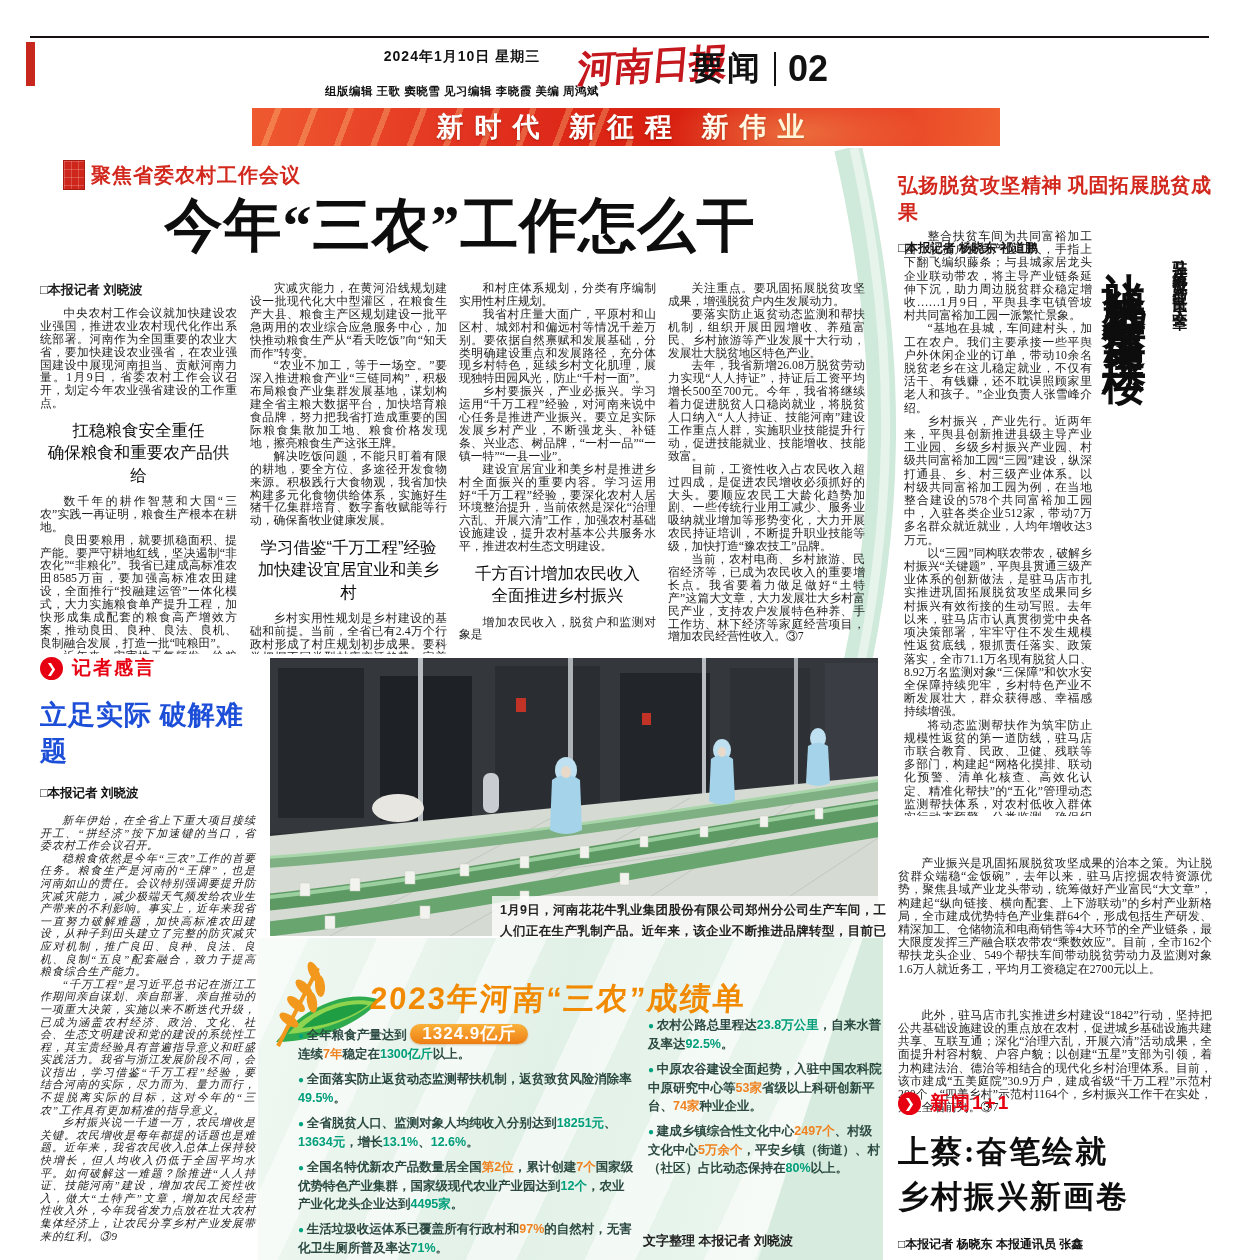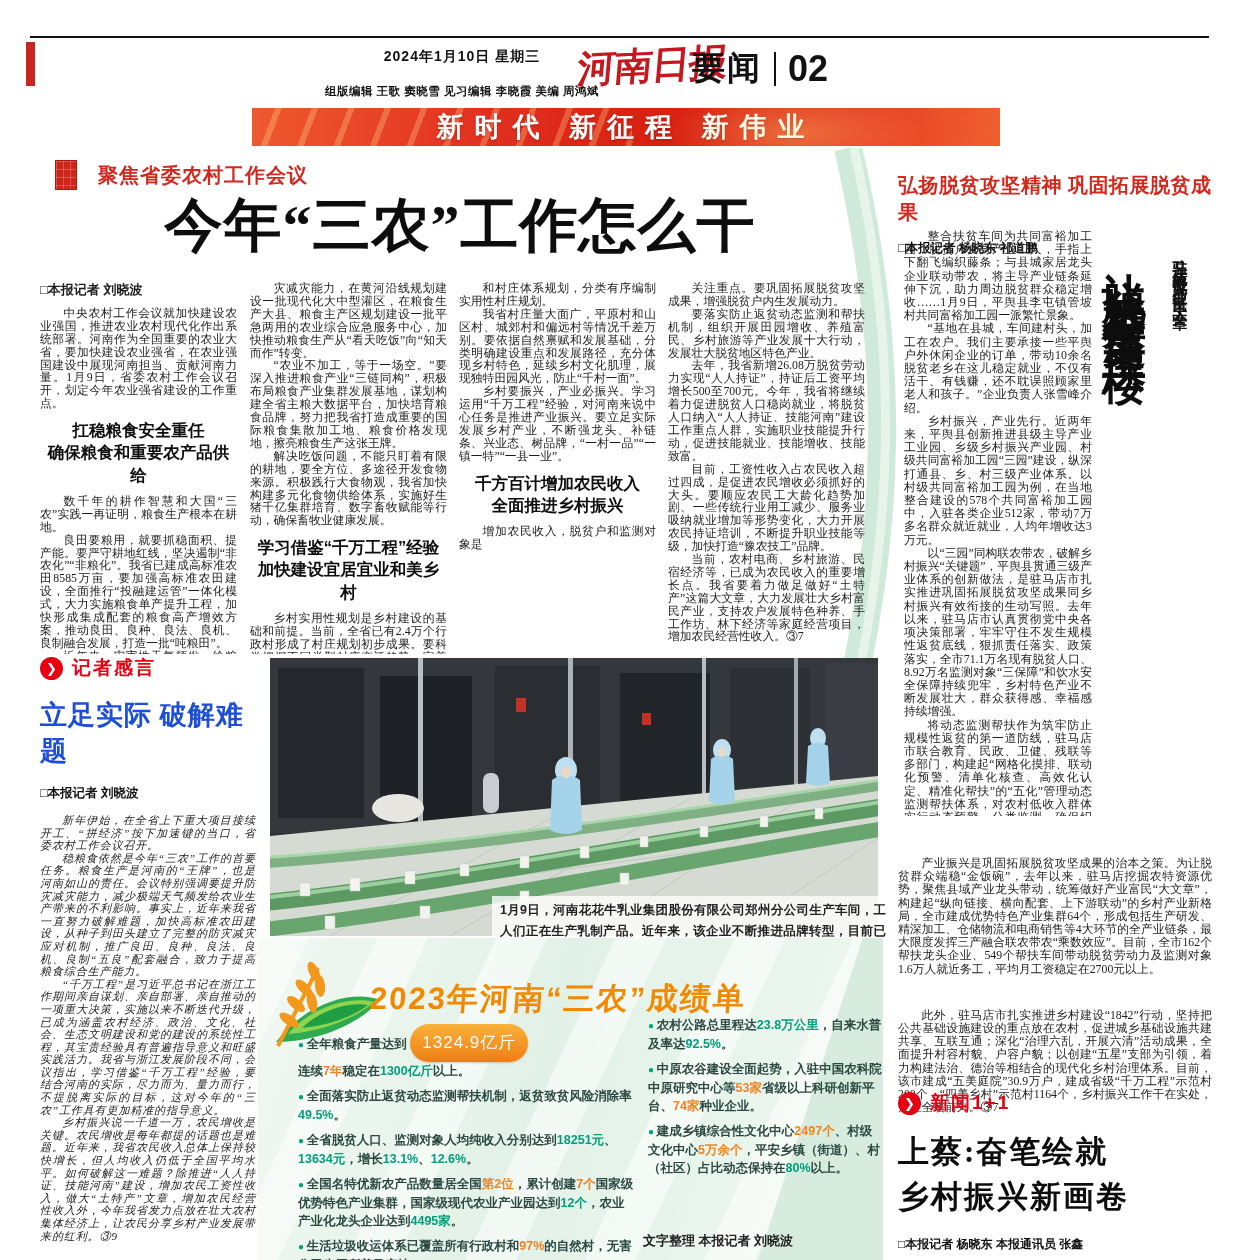--- a/index.html
+++ b/index.html
@@ -27,33 +27,33 @@
           background:repeating-linear-gradient(115deg,rgba(255,230,150,0.28) 0 6px,transparent 6px 34px);transform:rotate(-4deg);}
   .banner:after{content:"";position:absolute;right:10%;top:-20px;width:260px;height:90px;
           background:radial-gradient(ellipse at center,rgba(255,220,120,0.35),transparent 70%);}
   .banner-text{position:relative;color:#fff;font-family:"Liberation Sans","DejaVu Sans",sans-serif;
           font-weight:900;font-size:27px;letter-spacing:11px;text-shadow:0 1px 2px rgba(120,20,0,.5);}
 
   
   .swoosh{position:absolute;left:770px;top:148px;width:140px;height:870px;pointer-events:none;}
 
   
-  .kicker-row{position:absolute;left:55px;top:160px;display:flex;align-items:center;gap:21px;}
+  .kicker-row{position:absolute;left:63px;top:160px;display:flex;align-items:center;gap:6px;}
   .seal{width:20px;height:28px;background:#cf261b;border:1px solid #a81b12;
         background-image:linear-gradient(#fff3 1px,transparent 1px),linear-gradient(90deg,#fff3 1px,transparent 1px);
         background-size:7px 8px;}
   .kicker-text{font-family:"Liberation Sans","DejaVu Sans",sans-serif;font-weight:900;font-size:20px;color:#d2281e;letter-spacing:1px;}
   .headline{position:absolute;left:40px;top:194px;width:840px;margin:0;text-align:center;
             font-size:58px;font-weight:900;letter-spacing:1px;line-height:1.1;color:#0d0d0d;}
   .col{position:absolute;top:282px;width:197px;height:372px;overflow:hidden;
        font-size:11.8px;line-height:12.9px;text-align:justify;color:#1c1c1c;}
   .col1{left:40px;} .col2{left:250px;} .col3{left:459px;} .col4{left:668px;}
   .seg-p{text-indent:2em;}
   .seg-byline{font-family:"Liberation Sans","DejaVu Sans",sans-serif;font-weight:bold;font-size:13px;margin:2px 0 10px 0;}
-  .seg-subhead{font-family:"Liberation Sans","DejaVu Sans",sans-serif;font-weight:700;font-size:16.5px;line-height:1.35;
+  .seg-subhead{font-family:"Liberation Sans","DejaVu Sans",sans-serif;font-weight:400;font-size:16.5px;line-height:1.35;
                text-align:center;margin:9px 0;white-space:pre-line;color:#0d0d0d;}
 
   
   .commentary{position:absolute;left:40px;top:655px;width:216px;}
   .cmt-head{display:flex;align-items:center;gap:9px;}
   .red-circle{width:23px;height:23px;border-radius:50%;background:#e60012;color:#fff;display:flex;align-items:center;justify-content:center;
               font-family:"Liberation Sans","DejaVu Sans",sans-serif;font-weight:900;font-size:13px;line-height:1;}
   .cmt-label{font-family:"Liberation Sans","DejaVu Sans",sans-serif;font-weight:900;font-size:19px;color:#e60012;letter-spacing:2px;}
   .cmt-headline{margin:16px 0 0 0;font-size:27px;font-weight:900;letter-spacing:1px;color:#1d4ed8;}
   .cmt-byline{font-family:"Liberation Sans","DejaVu Sans",sans-serif;font-weight:bold;font-size:12.5px;margin:16px 0 12px 0;}
@@ -77,22 +77,22 @@
   .sc-logo{position:absolute;left:4px;top:4px;width:124px;height:124px;z-index:2;}
   .sc-title{position:absolute;left:112px;top:40px;z-index:2;font-family:"Liberation Sans","DejaVu Sans",sans-serif;
             font-weight:900;font-size:31px;color:#f18a00;letter-spacing:2px;transform:skewX(-4deg);}
   .sc-left{position:absolute;left:40px;top:86px;width:338px;z-index:2;}
   .sc-right{position:absolute;left:390px;top:78px;width:236px;z-index:2;}
   .sc-item{font-family:"Liberation Sans","DejaVu Sans",sans-serif;font-weight:bold;font-size:12.5px;line-height:18px;
            color:#2c4a42;margin-bottom:7px;white-space:pre-line;}
   .sc-item .bullet{color:#00a27e;font-size:10px;}
   .sc-item .n1{color:#009e7a;}
   .sc-item .n2{color:#f08321;}
-  .sc-item .pill{display:inline-block;background:linear-gradient(#f9b23a,#ee7d13);color:#fff;font-size:17px;font-weight:400;
-           border-radius:999px;padding:10px 12px;letter-spacing:1px;box-shadow:0 1px 2px rgba(150,80,0,.3);}
+  .sc-item .pill{display:inline-block;background:linear-gradient(#f9b23a,#ee7d13);color:#fff;font-size:17px;font-weight:700;
+           border-radius:999px;padding:1px 12px;letter-spacing:1px;box-shadow:0 1px 2px rgba(150,80,0,.3);}
   .sc-footer{position:absolute;left:300px;top:294px;width:320px;z-index:2;text-align:center;
            font-family:"Liberation Sans","DejaVu Sans",sans-serif;font-weight:bold;font-size:13px;color:#222;}
 
   
   .rart{position:absolute;left:898px;top:172px;width:314px;}
   .rkicker{font-family:"Liberation Sans","DejaVu Sans",sans-serif;font-weight:900;font-size:20px;color:#d2281e;letter-spacing:0.5px;}
   .rbyline{font-family:"Liberation Sans","DejaVu Sans",sans-serif;font-weight:bold;font-size:12.5px;margin-top:14px;}
   .rnarrow{position:absolute;left:6px;top:58px;width:188px;height:586px;overflow:hidden;
            font-size:11.8px;line-height:13.2px;text-align:justify;color:#1c1c1c;}
   .rnarrow .seg-p{text-indent:2em;}
@@ -154,20 +154,21 @@
       <div class="seg seg-p">“农业不加工，等于一场空。”要深入推进粮食产业“三链同构”，积极布局粮食产业集群发展基地，谋划构建全省主粮大数据平台，加快培育粮食品牌，努力把我省打造成重要的国际粮食集散加工地、粮食价格发现地，擦亮粮食生产这张王牌。</div>
       <div class="seg seg-p">解决吃饭问题，不能只盯着有限的耕地，要全方位、多途径开发食物来源。积极践行大食物观，我省加快构建多元化食物供给体系，实施好生猪千亿集群培育、数字畜牧赋能等行动，确保畜牧业健康发展。</div>
       <div class="seg seg-subhead">学习借鉴“千万工程”经验
 加快建设宜居宜业和美乡村</div>
       <div class="seg seg-p">乡村实用性规划是乡村建设的基础和前提。当前，全省已有2.4万个行政村形成了村庄规划初步成果。要科学把握不同类型村庄变迁趋势，完善县城、乡镇</div>
     </div>
   <div class="col col3">
       <div class="seg seg-p">和村庄体系规划，分类有序编制实用性村庄规划。</div>
       <div class="seg seg-p">我省村庄量大面广，平原村和山区村、城郊村和偏远村等情况千差万别。要依据自然禀赋和发展基础，分类明确建设重点和发展路径，充分体现乡村特色，延续乡村文化肌理，展现独特田园风光，防止“千村一面”。</div>
       <div class="seg seg-p">乡村要振兴，产业必振兴。学习运用“千万工程”经验，对河南来说中心任务是推进产业振兴。要立足实际发展乡村产业，不断强龙头、补链条、兴业态、树品牌，“一村一品”“一镇一特”“一县一业”。</div>
+      <div class="seg seg-p">建设宜居宜业和美乡村是推进乡村全面振兴的重要内容。学习运用好“千万工程”经验，要深化农村人居环境整治提升，当前依然是深化“治理六乱、开展六清”工作，加强农村基础设施建设，提升农村基本公共服务水平，推进农村生态文明建设。</div>
       <div class="seg seg-subhead">千方百计增加农民收入
 全面推进乡村振兴</div>
       <div class="seg seg-p">增加农民收入，脱贫户和监测对象是</div>
     </div>
   <div class="col col4">
       <div class="seg seg-p">关注重点。要巩固拓展脱贫攻坚成果，增强脱贫户内生发展动力。</div>
       <div class="seg seg-p">要落实防止返贫动态监测和帮扶机制，组织开展田园增收、养殖富民、乡村旅游等产业发展十大行动，发展壮大脱贫地区特色产业。</div>
       <div class="seg seg-p">去年，我省新增26.08万脱贫劳动力实现“人人持证”，持证后工资平均增长500至700元。今年，我省将继续着力促进脱贫人口稳岗就业，将脱贫人口纳入“人人持证、技能河南”建设工作重点人群，实施职业技能提升行动，促进技能就业、技能增收、技能致富。</div>
       <div class="seg seg-p">目前，工资性收入占农民收入超过四成，是促进农民增收必须抓好的大头。要顺应农民工大龄化趋势加剧、一些传统行业用工减少、服务业吸纳就业增加等形势变化，大力开展农民持证培训，不断提升职业技能等级，加快打造“豫农技工”品牌。</div>
       <div class="seg seg-p">当前，农村电商、乡村旅游、民宿经济等，已成为农民收入的重要增长点。我省要着力做足做好“土特产”这篇大文章，大力发展壮大乡村富民产业，支持农户发展特色种养、手工作坊、林下经济等家庭经营项目，增加农民经营性收入。③7</div>

